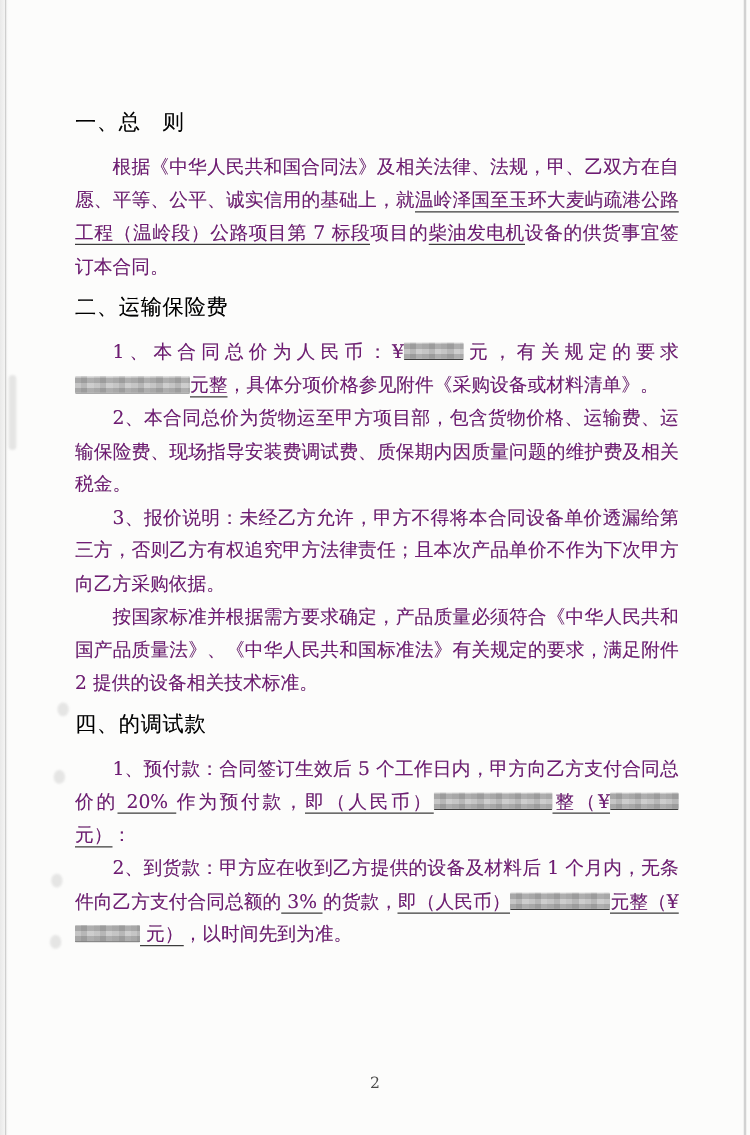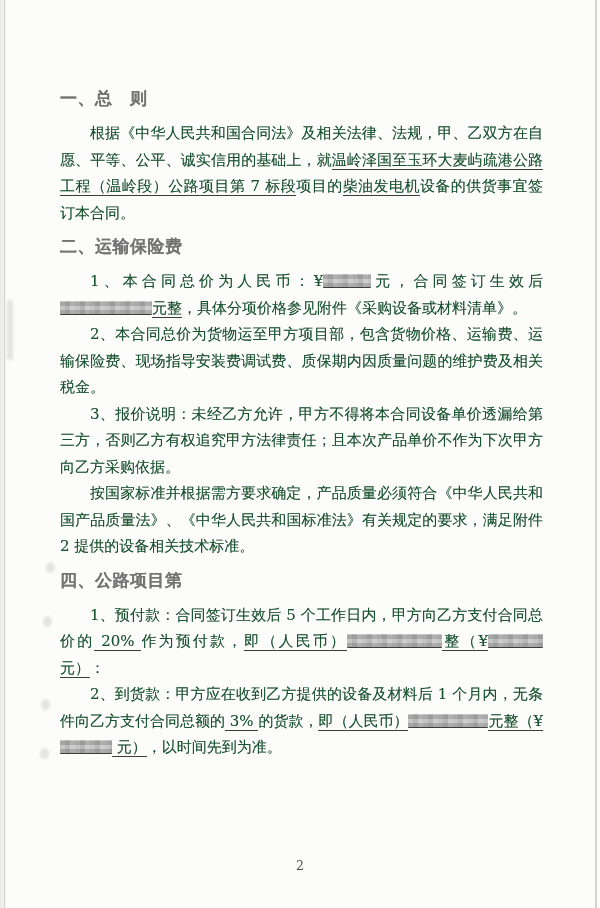--- a/index.html
+++ b/index.html
@@ -38,32 +38,32 @@
   .smudge.s4{left:40px;top:748px;}
   .smudge.s5{left:7px;top:300px;height:60px;width:6px;border-radius:3px;}
 
   .content{
     position:absolute;
     left:60px;top:86px;width:483px;
     text-align:justify;
   }
   .sec-h{
     font-size:17px;line-height:25px;
-    font-weight:bold;color:#737373;
+    font-weight:normal;color:#000000;
     margin:8px 0 9px 0;
     letter-spacing:.5px;
     text-align:left;
     text-shadow:0 0 .4px rgba(30,30,30,.45);
   }
   .sec-h:first-child{margin-top:0;}
   .para{
     margin:0;
     font-size:15px;line-height:26.5px;
     text-indent:2em;
-    color:#14532d;
+    color:#701a75;
     text-shadow:0 0 .4px rgba(45,45,45,.4);
   }
   .para .u{
     border-bottom:1px solid #3c3c3c;
   }
   .para .redact{
     display:inline-block;
     height:13px;
     vertical-align:-2px;
     border-radius:1px;
@@ -90,26 +90,26 @@
   <div class="smudge s3"></div>
   <div class="smudge s4"></div>
   <div class="smudge s5"></div>
 
   <div class="content">
 
     <h2 class="sec-h">一、总　则</h2>
     <p class="para"><span>根据《中华人民共和国合同法》及相关法律、法规，甲、乙双方在自愿、平等、公平、诚实信用的基础上，就</span><span class="u">温岭泽国至玉环大麦屿疏港公路工程（温岭段）公路项目第 7 标段</span><span>项目的</span><span class="u">柴油发电机</span><span>设备的供货事宜签订本合同。</span></p>
 
     <h2 class="sec-h">二、运输保险费</h2>
-    <p class="para"><span>1、本合同总价为人民币：¥</span><span class="redact u" style="width: 48px;"></span><span>元，合同签订生效后</span><span class="redact u" style="width: 92px;"></span><span class="u">元整</span><span>，具体分项价格参见附件《采购设备或材料清单》。</span></p>
+    <p class="para"><span>1、本合同总价为人民币：¥</span><span class="redact u" style="width: 48px;"></span><span>元，有关规定的要求</span><span class="redact u" style="width: 92px;"></span><span class="u">元整</span><span>，具体分项价格参见附件《采购设备或材料清单》。</span></p>
     <p class="para"><span>2、本合同总价为货物运至甲方项目部，包含货物价格、运输费、运输保险费、现场指导安装费调试费、质保期内因质量问题的维护费及相关税金。</span></p>
     <p class="para"><span>3、报价说明：未经乙方允许，甲方不得将本合同设备单价透漏给第三方，否则乙方有权追究甲方法律责任；且本次产品单价不作为下次甲方向乙方采购依据。</span></p>
 
     <p class="para"><span>按国家标准并根据需方要求确定，产品质量必须符合《中华人民共和国产品质量法》、《中华人民共和国标准法》有关规定的要求，满足附件 2 提供的设备相关技术标准。</span></p>
 
-    <h2 class="sec-h">四、公路项目第</h2>
+    <h2 class="sec-h">四、的调试款</h2>
     <p class="para"><span>1、预付款：合同签订生效后 5 个工作日内，甲方向乙方支付合同总价的</span><span class="u"> 20% </span><span>作为预付款，</span><span class="u">即（人民币）</span><span class="redact u" style="width: 95px;"></span><span class="u">整（¥</span><span class="redact u" style="width: 55px;"></span><span class="u">元）</span><span>：</span></p>
     <p class="para"><span>2、到货款：甲方应在收到乙方提供的设备及材料后 1 个月内，无条件向乙方支付合同总额的</span><span class="u"> 3% </span><span>的货款，</span><span class="u">即（人民币）</span><span class="redact u" style="width: 80px;"></span><span class="u">元整（¥</span><span class="redact u" style="width: 52px;"></span><span class="u"> 元）</span><span>，以时间先到为准。</span></p>
 
   </div>
 
   <div class="page-number">2</div>
 </div>
 
 </body></html>

